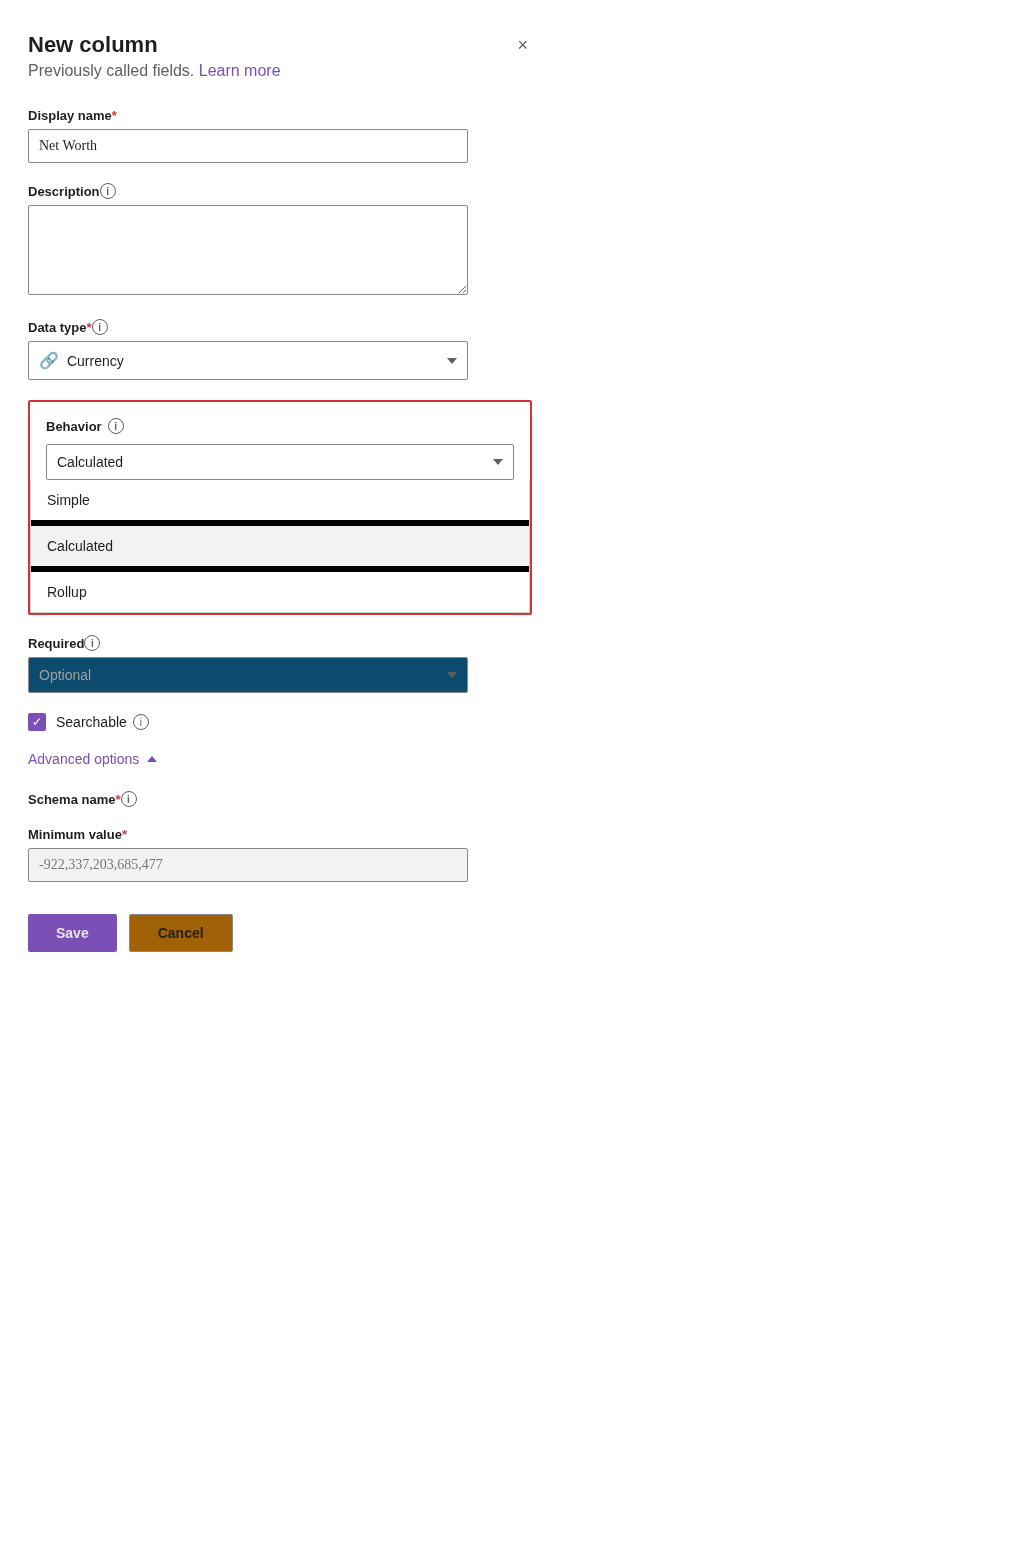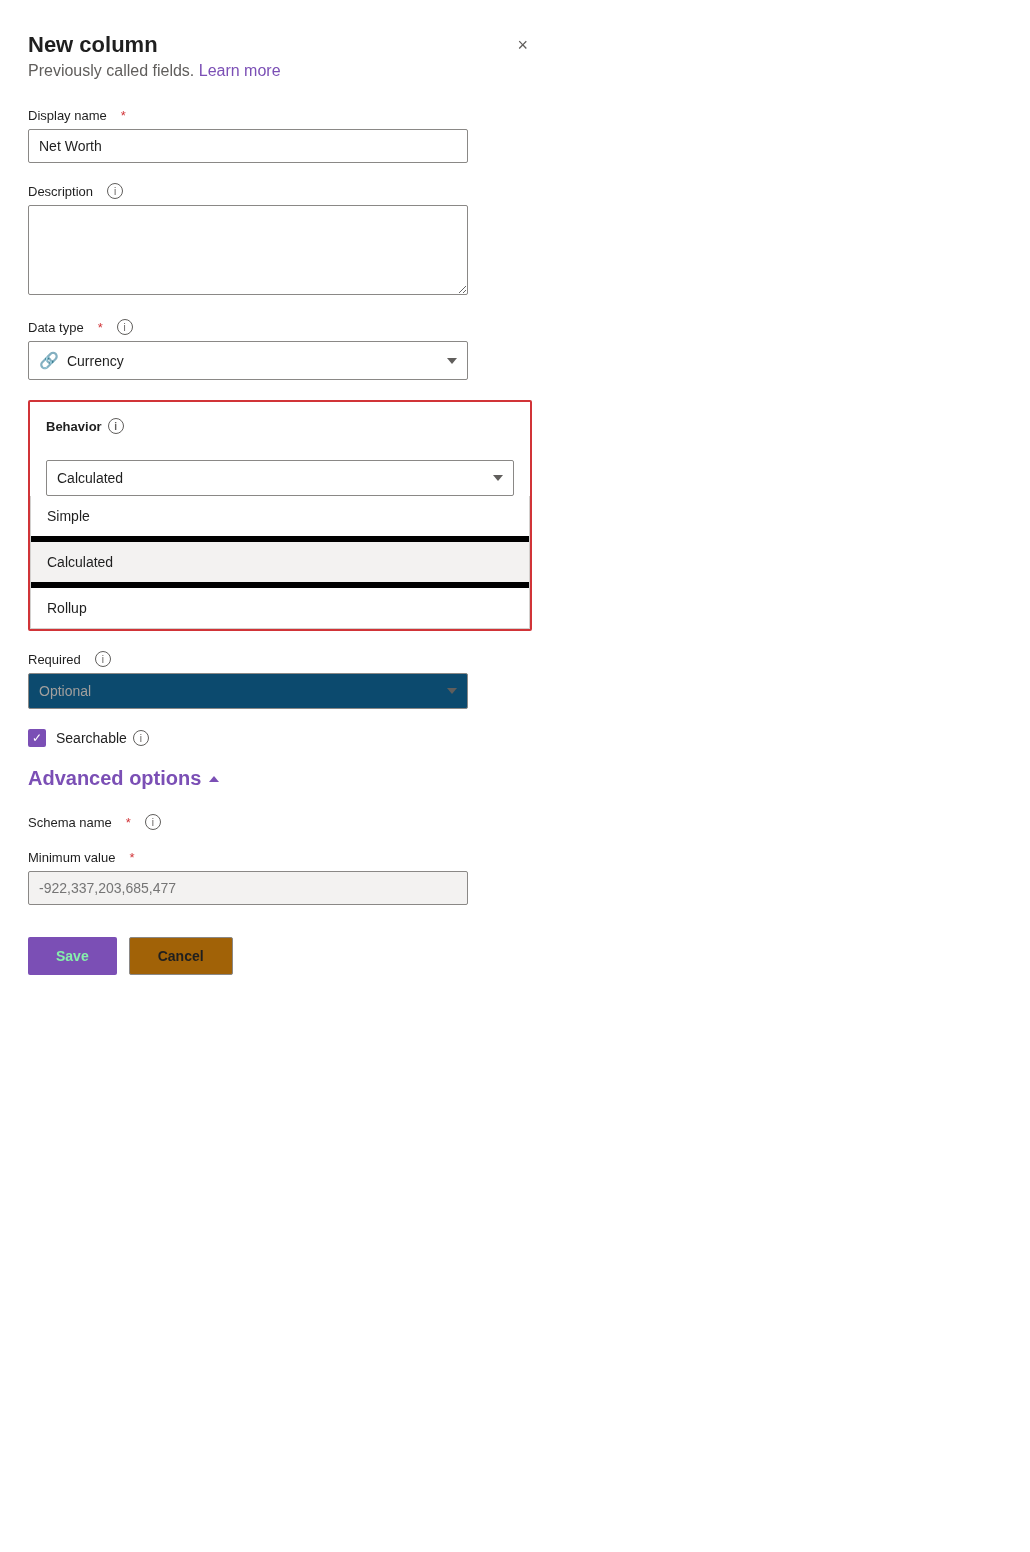--- a/index.html
+++ b/index.html
@@ -49,26 +49,26 @@
     .learn-more {
       color: #7b4fb5;
       text-decoration: none;
       cursor: pointer;
     }
     .field-group {
       margin-bottom: 20px;
     }
     .field-label {
       font-size: 13px;
-      font-weight: 400;
+      font-weight: 700;
       color: #1f1f1f;
       margin-bottom: 6px;
       display: flex;
       align-items: center;
-      gap: 14px;
+      gap: 0;
     }
     .required-star {
       color: #d13438;
     }
     .info-icon {
       display: inline-flex;
       align-items: center;
       justify-content: center;
       width: 16px;
       height: 16px;
@@ -81,20 +81,21 @@
     .text-input {
       width: 100%;
       max-width: 440px;
       padding: 8px 10px;
       border: 1px solid #8a8886;
       border-radius: 2px;
       font-size: 14px;
       color: #1f1f1f;
       outline: none;
       background: #fff;
+      font-family: Liberation Serif, serif;
     }
     .textarea-input {
       width: 100%;
       max-width: 440px;
       height: 90px;
       padding: 8px 10px;
       border: 1px solid #8a8886;
       border-radius: 2px;
       font-size: 14px;
       color: #1f1f1f;
@@ -140,21 +141,21 @@
     .behavior-section {
       border: 2px solid #d13438;
       border-radius: 2px;
       padding: 16px 16px 0 16px;
       margin-bottom: 20px;
     }
     .behavior-label {
       font-size: 13px;
       font-weight: 600;
       color: #1f1f1f;
-      margin-bottom: 26px;
+      margin-bottom: 10px;
       display: flex;
       align-items: center;
       gap: 6px;
     }
     .behavior-select-display {
       width: 100%;
       padding: 9px 36px 9px 10px;
       border: 1px solid #8a8886;
       border-radius: 2px;
       font-size: 14px;
@@ -216,22 +217,22 @@
       display: flex;
       align-items: center;
       gap: 6px;
     }
     
     .advanced-options-toggle {
       display: flex;
       align-items: center;
       gap: 8px;
       color: #7b4fb5;
-      font-size: 20px;
-      font-weight: 700;
+      font-size: 14px;
+      font-weight: 400;
       cursor: pointer;
       margin-bottom: 24px;
       background: none;
       border: none;
       padding: 0;
     }
     .chevron-up {
       width: 0;
       height: 0;
       border-left: 5px solid transparent;
@@ -267,21 +268,21 @@
       background: #fff;
     }
     
     .button-row {
       display: flex;
       gap: 12px;
       margin-top: 32px;
     }
     .btn-save {
       background: #7b4fb5;
-      color: #86efac;
+      color: #e5e5e5;
       border: none;
       padding: 10px 28px;
       font-size: 14px;
       font-weight: 600;
       border-radius: 2px;
       cursor: pointer;
     }
     .btn-cancel {
       background: #a16207;
       color: #1f1f1f;

